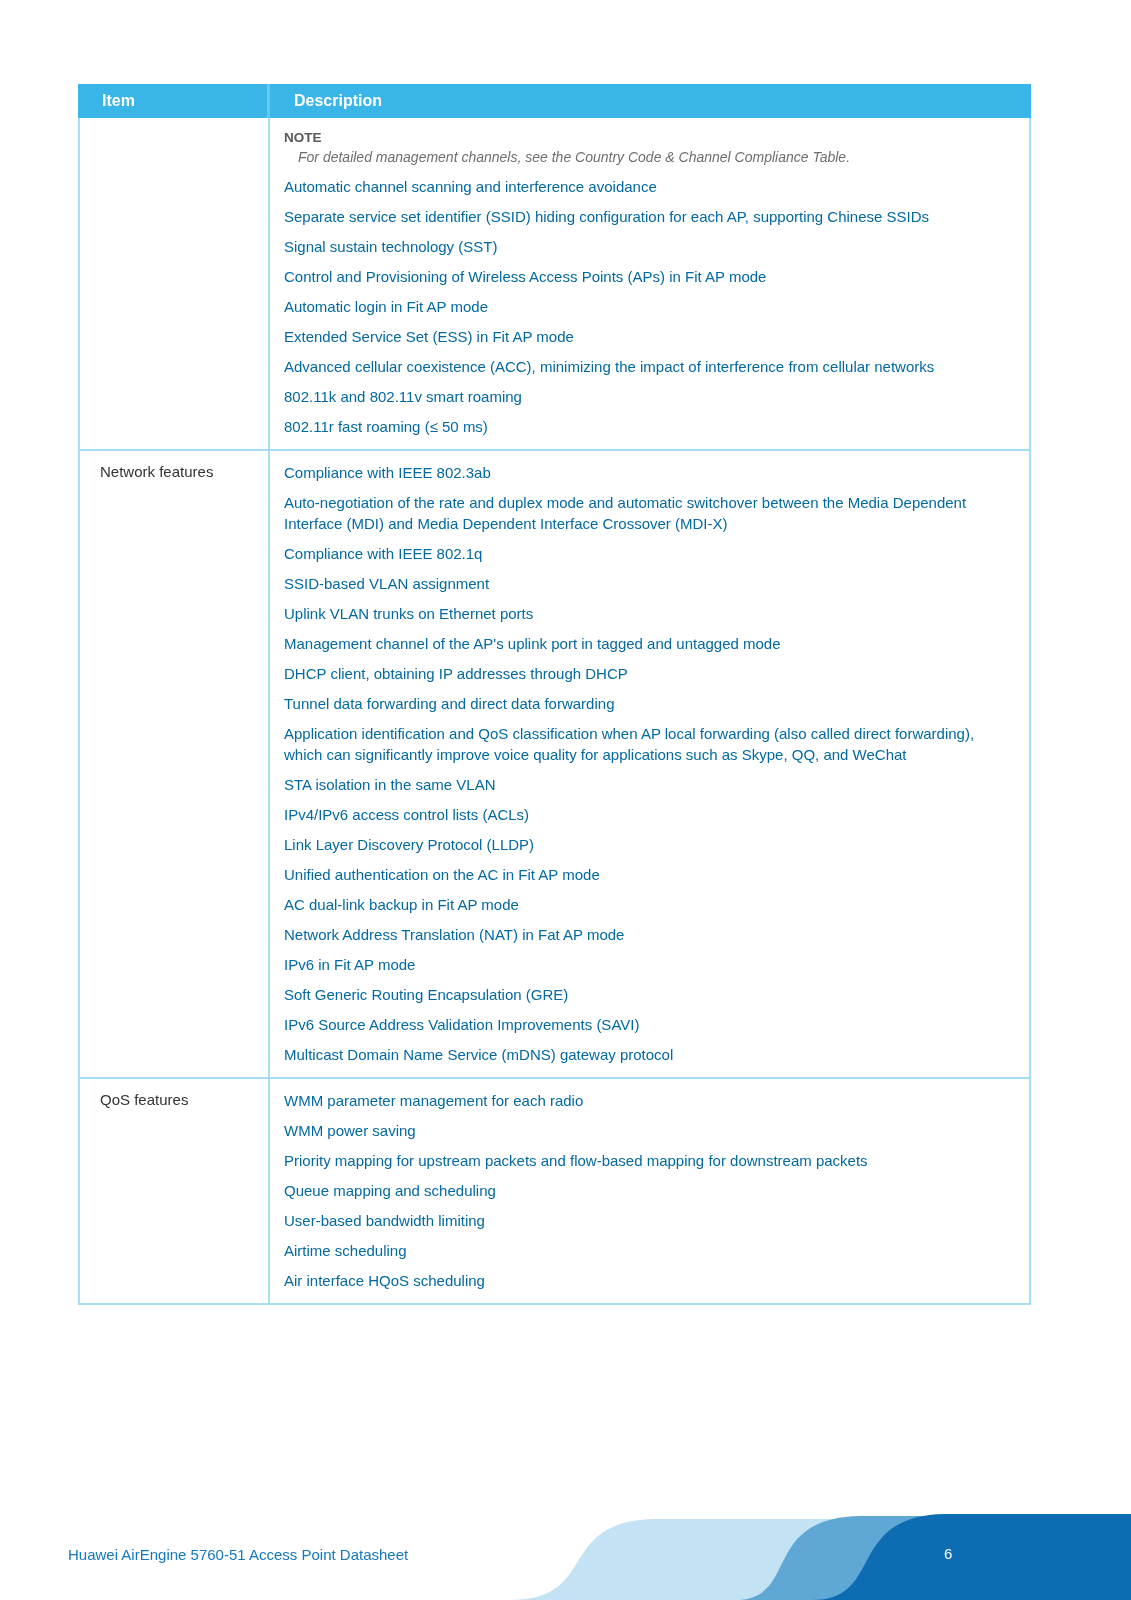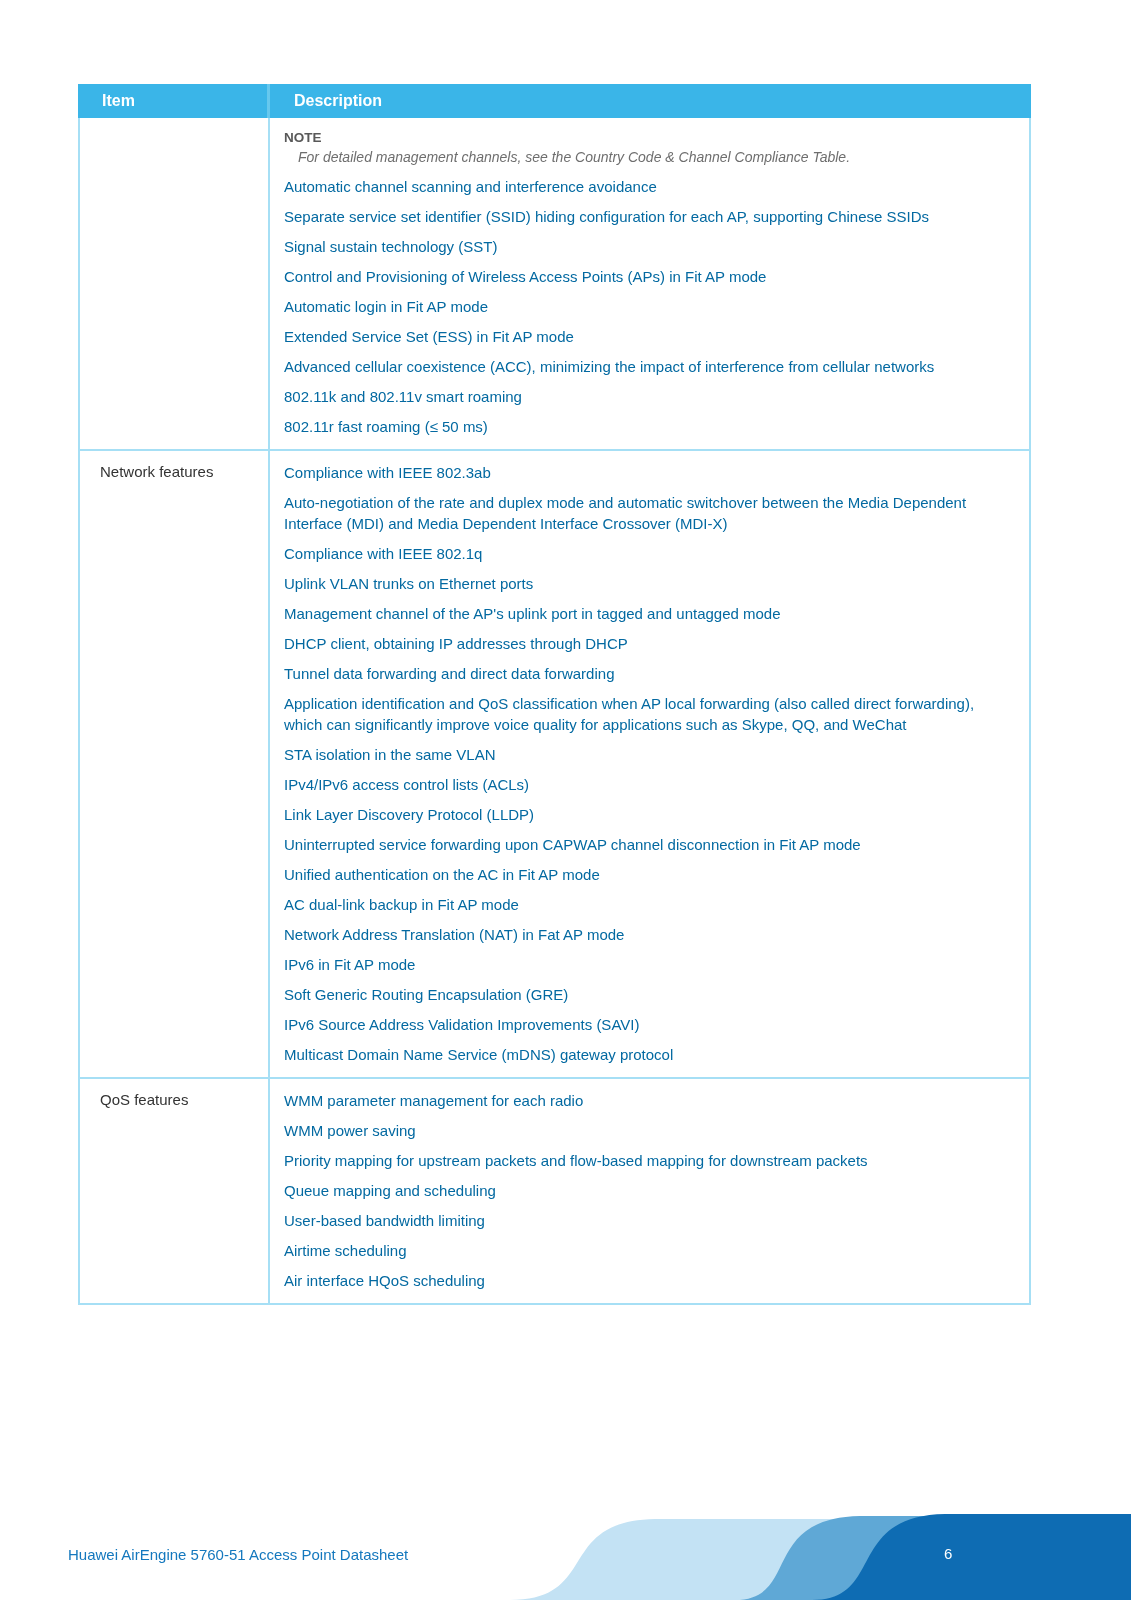--- a/index.html
+++ b/index.html
@@ -96,29 +96,29 @@
             <p class="feature">802.11k and 802.11v smart roaming</p>
             <p class="feature">802.11r fast roaming (≤ 50 ms)</p>
           </div>
         </div>
         <div class="tr">
           <div class="td-item">Network features</div>
           <div class="td-desc">
             <p class="feature">Compliance with IEEE 802.3ab</p>
             <p class="feature">Auto-negotiation of the rate and duplex mode and automatic switchover between the Media Dependent Interface (MDI) and Media Dependent Interface Crossover (MDI-X)</p>
             <p class="feature">Compliance with IEEE 802.1q</p>
+            <p class="feature">SSID-based VLAN assignment</p>
             <p class="feature">Uplink VLAN trunks on Ethernet ports</p>
             <p class="feature">Management channel of the AP's uplink port in tagged and untagged mode</p>
             <p class="feature">DHCP client, obtaining IP addresses through DHCP</p>
             <p class="feature">Tunnel data forwarding and direct data forwarding</p>
             <p class="feature">Application identification and QoS classification when AP local forwarding (also called direct forwarding), which can significantly improve voice quality for applications such as Skype, QQ, and WeChat</p>
             <p class="feature">STA isolation in the same VLAN</p>
             <p class="feature">IPv4/IPv6 access control lists (ACLs)</p>
             <p class="feature">Link Layer Discovery Protocol (LLDP)</p>
-            <p class="feature">Uninterrupted service forwarding upon CAPWAP channel disconnection in Fit AP mode</p>
             <p class="feature">Unified authentication on the AC in Fit AP mode</p>
             <p class="feature">AC dual-link backup in Fit AP mode</p>
             <p class="feature">Network Address Translation (NAT) in Fat AP mode</p>
             <p class="feature">IPv6 in Fit AP mode</p>
             <p class="feature">Soft Generic Routing Encapsulation (GRE)</p>
             <p class="feature">IPv6 Source Address Validation Improvements (SAVI)</p>
             <p class="feature">Multicast Domain Name Service (mDNS) gateway protocol</p>
           </div>
         </div>
         <div class="tr">

